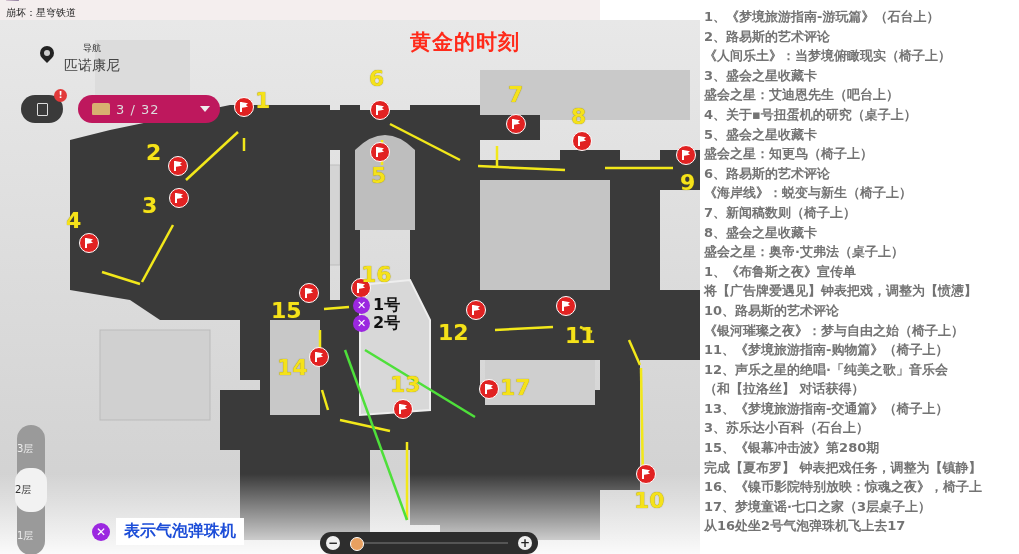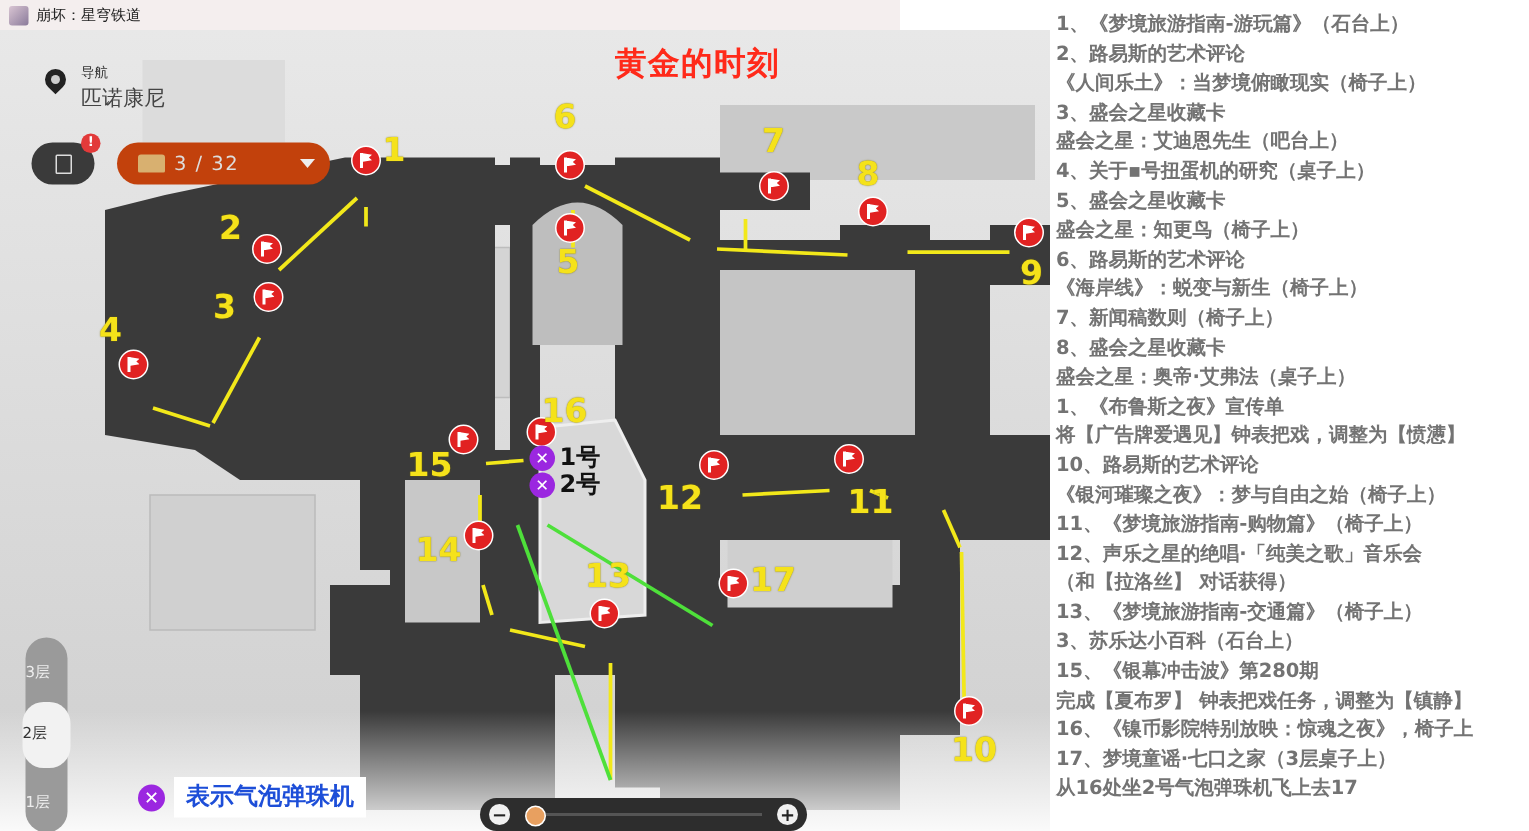--- a/index.html
+++ b/index.html
@@ -1,31 +1,31 @@
 <!DOCTYPE html>
 <html><head>
 <meta charset="utf-8">
 <style>
   html,body{margin:0;padding:0;}
   body{width:1019px;height:554px;position:relative;overflow:hidden;background:#ffffff;font-family:"DejaVu Sans",sans-serif;}
-  .titlebar{position:absolute;left:0;top:0;width:600px;height:20px;background:#f4eeee;display:flex;align-items:center;gap:5px;padding-left:6px;box-sizing:border-box;}
+  .titlebar{position:absolute;left:0;top:0;width:600px;height:20px;background:#f4eeee;display:flex;gap:5px;padding-left:6px;box-sizing:border-box;flex-direction:column;}
   .titlebar .app-icon{width:13px;height:13px;border-radius:2px;background:linear-gradient(135deg,#d9c5d3,#8a7a9a);}
   .titlebar .title{font-size:10px;color:#222;}
   .map{position:absolute;left:0;top:20px;width:700px;height:534px;background:#cfcfcf;overflow:hidden;}
   .map svg.base{position:absolute;left:0;top:0;}
-  .nav{position:absolute;left:30px;top:22px;display:flex;align-items:flex-start;gap:10px;}
+  .nav{position:absolute;left:40px;top:22px;display:flex;align-items:flex-start;gap:10px;text-align:center;}
   .nav .pin{width:14px;height:20px;position:relative;margin-top:4px;}
   .nav .pin::before{content:"";position:absolute;left:0;top:0;width:14px;height:14px;border-radius:50% 50% 50% 0;transform:rotate(-45deg);background:#222;}
   .nav .pin::after{content:"";position:absolute;left:4px;top:4px;width:6px;height:6px;border-radius:50%;background:#ccc;}
   .nav .lbl{font-size:9px;color:#333;}
   .nav .place{font-size:14px;color:#444;margin-top:2px;}
   .btn-book{position:absolute;left:21px;top:75px;width:42px;height:28px;border-radius:14px;background:#3a3a3a;display:flex;align-items:center;justify-content:center;}
   .btn-book .ico{width:9px;height:11px;border:1.5px solid #ddd;border-radius:1px;}
   .btn-book .badge{position:absolute;right:-4px;top:-6px;width:13px;height:13px;border-radius:50%;background:#e23a3a;color:#fff;font-size:9px;text-align:center;line-height:13px;font-weight:bold;}
-  .chest-pill{position:absolute;left:78px;top:75px;width:142px;height:28px;border-radius:14px;background:#c2410c;display:flex;align-items:center;padding-left:14px;box-sizing:border-box;gap:6px;}
+  .chest-pill{position:absolute;left:78px;top:75px;width:142px;height:28px;border-radius:14px;background:#be185d;display:flex;align-items:center;padding-left:14px;box-sizing:border-box;gap:6px;}
   .chest-pill .chest{width:18px;height:12px;background:#d8b070;border-radius:2px 2px 1px 1px;}
   .chest-pill .count{color:#ddd;font-size:13px;letter-spacing:1px;}
   .chest-pill .dd{position:absolute;right:10px;top:11px;width:0;height:0;border-left:5px solid transparent;border-right:5px solid transparent;border-top:6px solid #eee;}
   .map-title{position:absolute;left:410px;top:8px;font-size:21px;font-weight:bold;color:#ff2a1a;letter-spacing:1px;}
   .floor-sel{position:absolute;left:17px;top:405px;width:28px;height:130px;border-radius:14px;background:#9a9a9a;}
   .floor-sel .fl{position:absolute;left:0;width:28px;height:28px;font-size:10px;color:#eee;line-height:28px;}
   .floor-sel .fl.active{background:#f2f2f2;color:#333;border-radius:14px;height:44px;line-height:44px;width:32px;left:-2px;}
   .legend{position:absolute;left:92px;top:498px;display:flex;align-items:center;gap:6px;}
   .legend .x{width:18px;height:18px;border-radius:50%;background:#9b27e0;color:#fff;font-size:12px;line-height:18px;text-align:center;font-weight:bold;}
   .legend .txt{background:#ffffff;font-size:16px;font-weight:bold;color:#1d4ed8;padding:3px 8px;}

